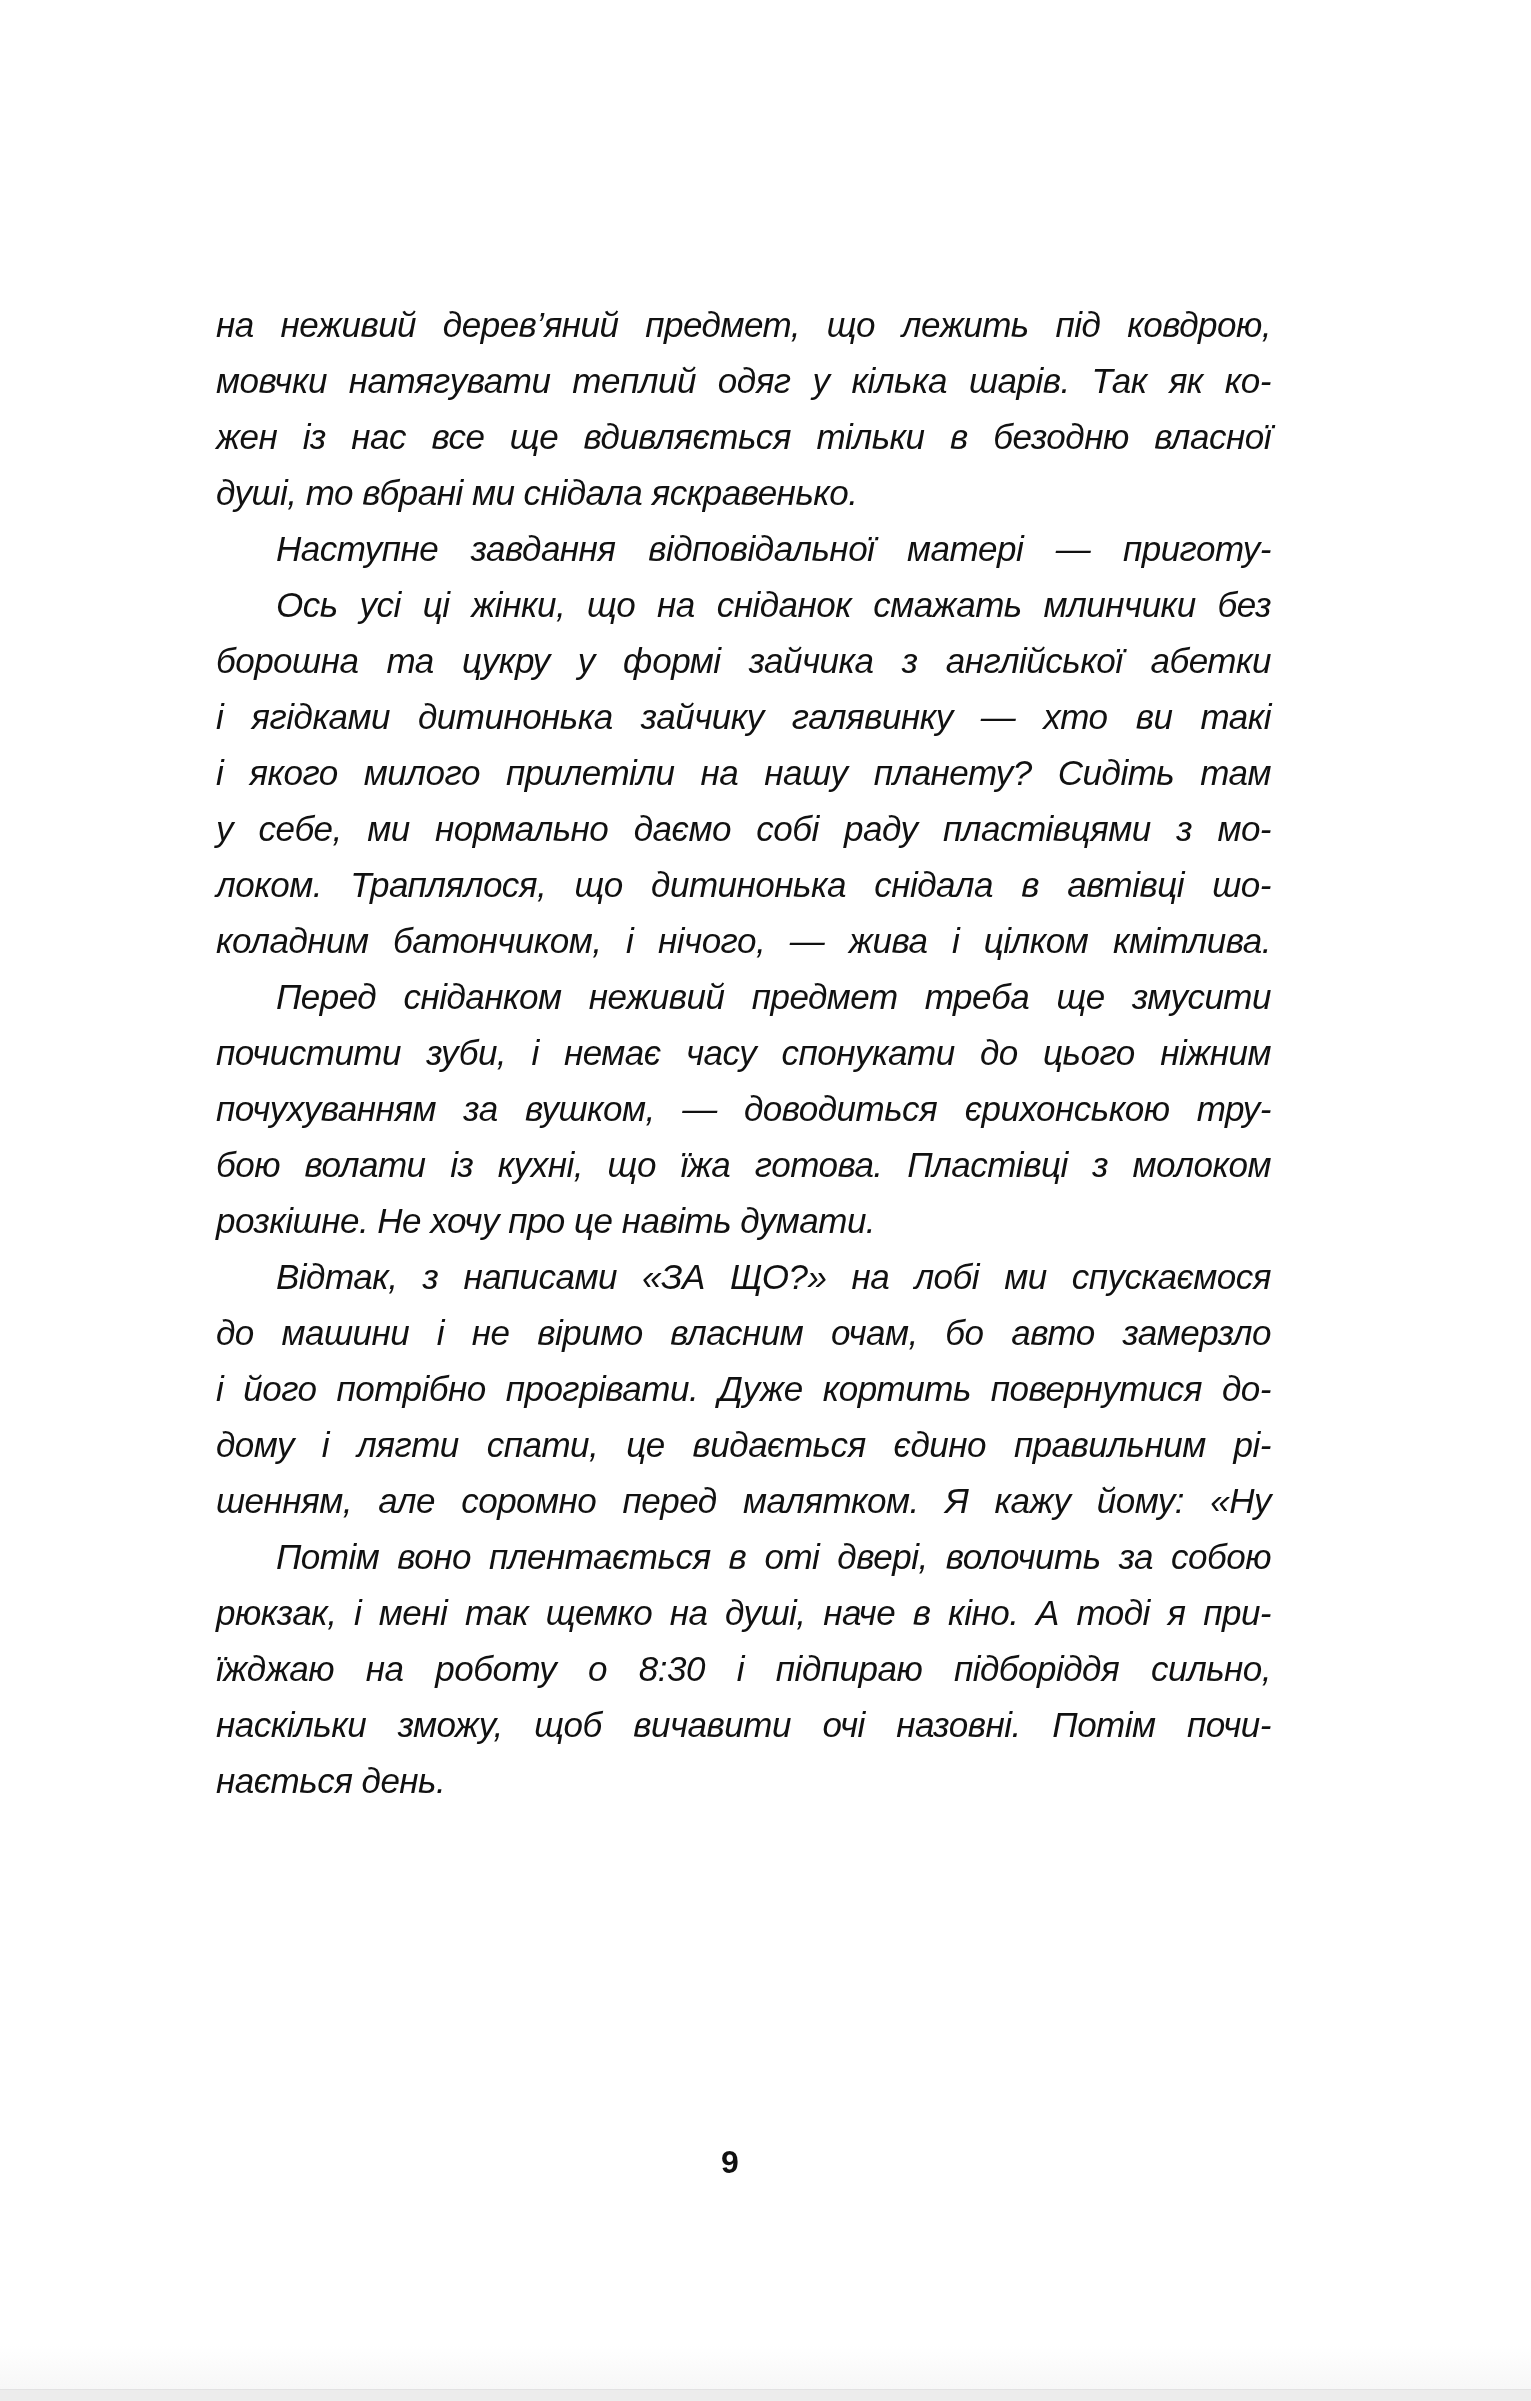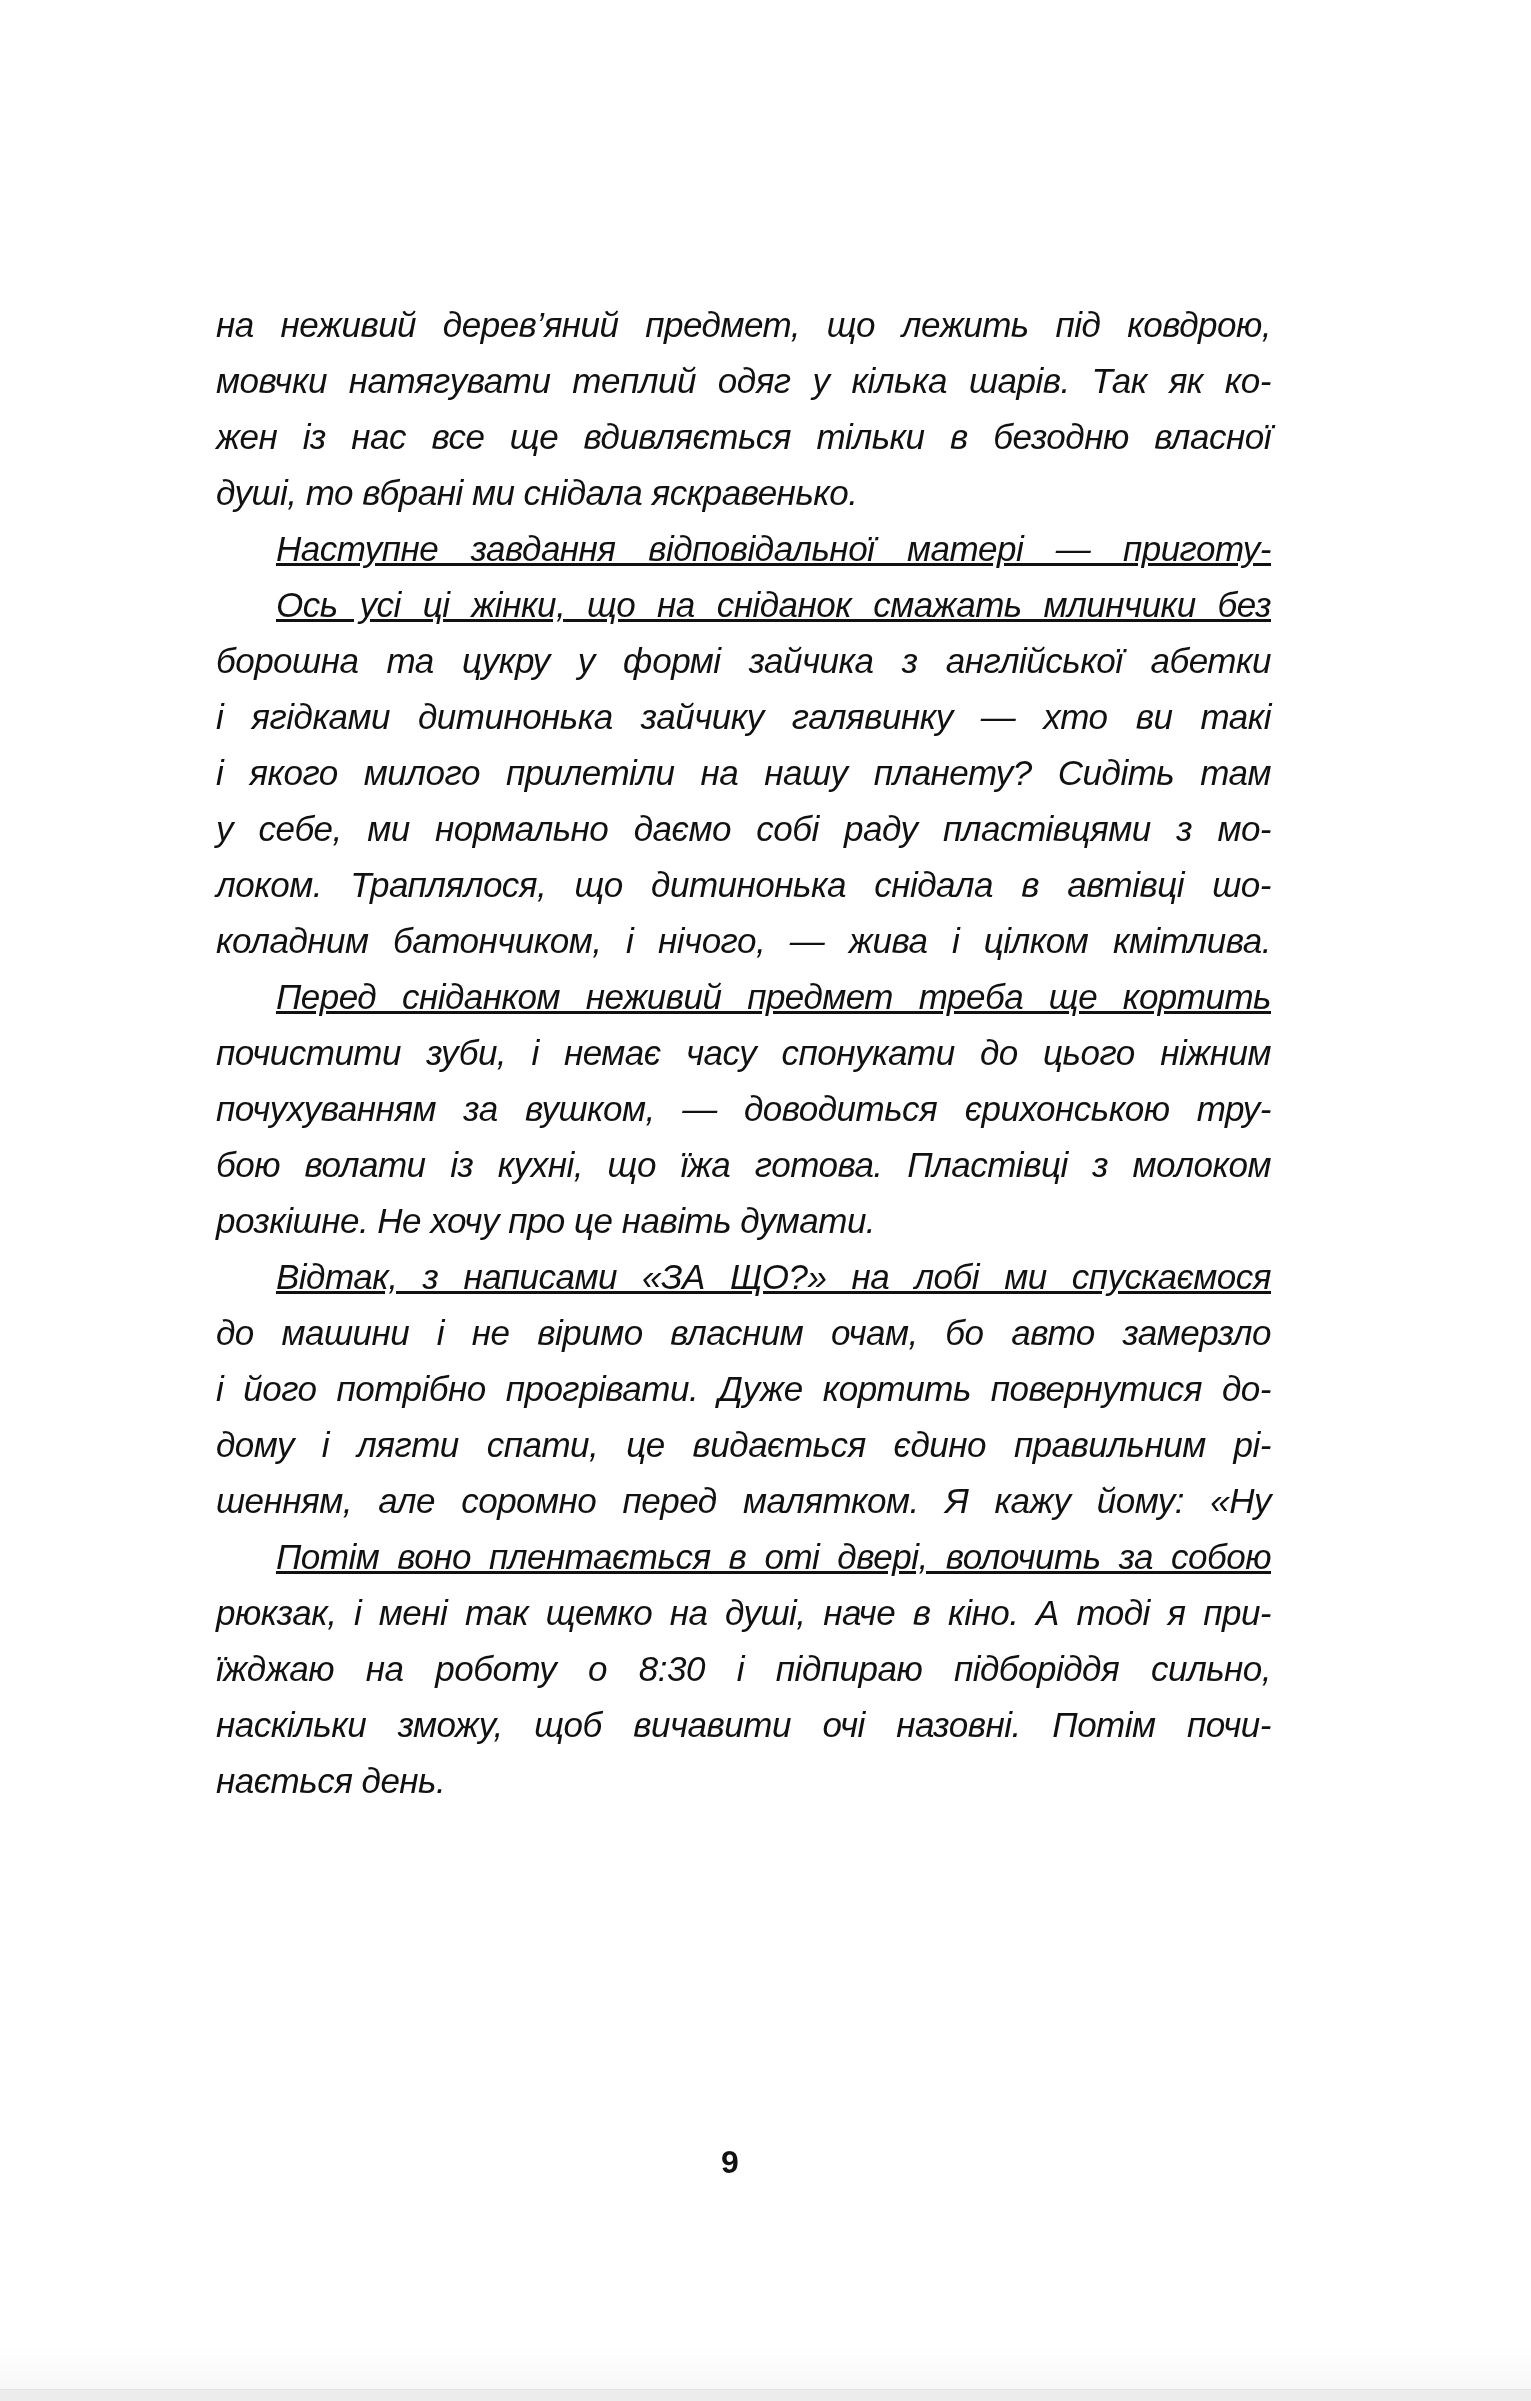--- a/index.html
+++ b/index.html
@@ -37,21 +37,21 @@
     letter-spacing: -0.5px;
   }
   .line {
     display: block;
     white-space: nowrap;
     height: 56px;
     text-align: justify;
     text-align-last: justify;
     margin-left: 18px;
   }
-  .line.indent { padding-left: 60px; text-decoration: underline; }
+  .line.indent { padding-left: 60px; }
   .line.last { text-align-last: left; }
   .page-number {
     position: absolute;
     left: 0;
     width: 1460px;
     top: 2142px;
     text-align: center;
     font-family: "Liberation Sans", "DejaVu Sans", sans-serif;
     font-weight: bold;
     font-size: 32px;
@@ -73,21 +73,21 @@
     <span class="line indent">Наступне завдання відповідальної матері — приготу-</span>
 
     <span class="line indent">Ось усі ці жінки, що на сніданок смажать млинчики без</span>
     <span class="line">борошна та цукру у формі зайчика з англійської абетки</span>
     <span class="line">і ягідками дитинонька зайчику галявинку — хто ви такі</span>
     <span class="line">і якого милого прилетіли на нашу планету? Сидіть там</span>
     <span class="line">у себе, ми нормально даємо собі раду пластівцями з мо-</span>
     <span class="line">локом. Траплялося, що дитинонька снідала в автівці шо-</span>
     <span class="line">коладним батончиком, і нічого, — жива і цілком кмітлива.</span>
 
-    <span class="line indent">Перед сніданком неживий предмет треба ще кортить</span>
+    <span class="line indent">Перед сніданком неживий предмет треба ще змусити</span>
     <span class="line">почистити зуби, і немає часу спонукати до цього ніжним</span>
     <span class="line">почухуванням за вушком, — доводиться єрихонською тру-</span>
     <span class="line">бою волати із кухні, що їжа готова. Пластівці з молоком</span>
     <span class="line last">розкішне. Не хочу про це навіть думати.</span>
 
     <span class="line indent">Відтак, з написами «ЗА ЩО?» на лобі ми спускаємося</span>
     <span class="line">до машини і не віримо власним очам, бо авто замерзло</span>
     <span class="line">і його потрібно прогрівати. Дуже кортить повернутися до-</span>
     <span class="line">дому і лягти спати, це видається єдино правильним рі-</span>
     <span class="line">шенням, але соромно перед малятком. Я кажу йому: «Ну</span>

